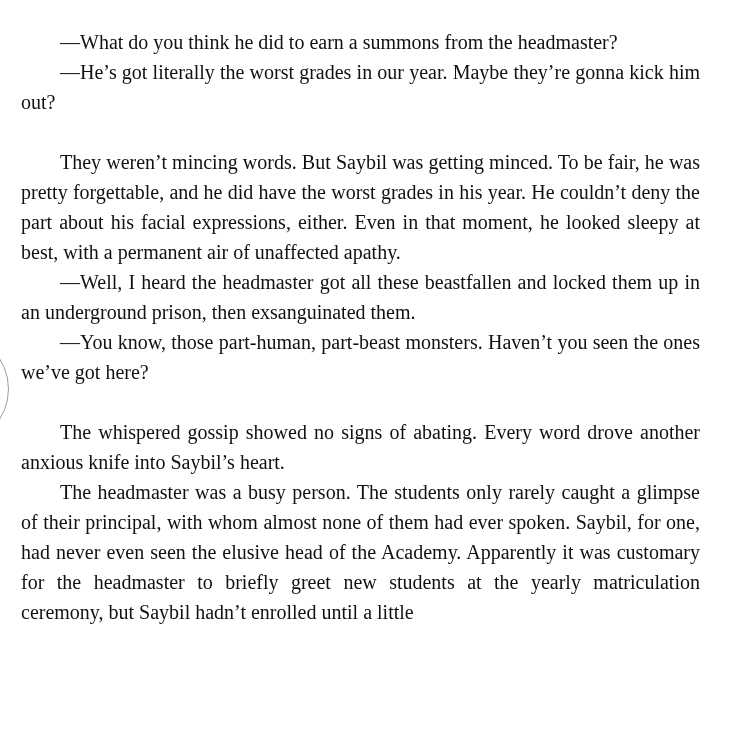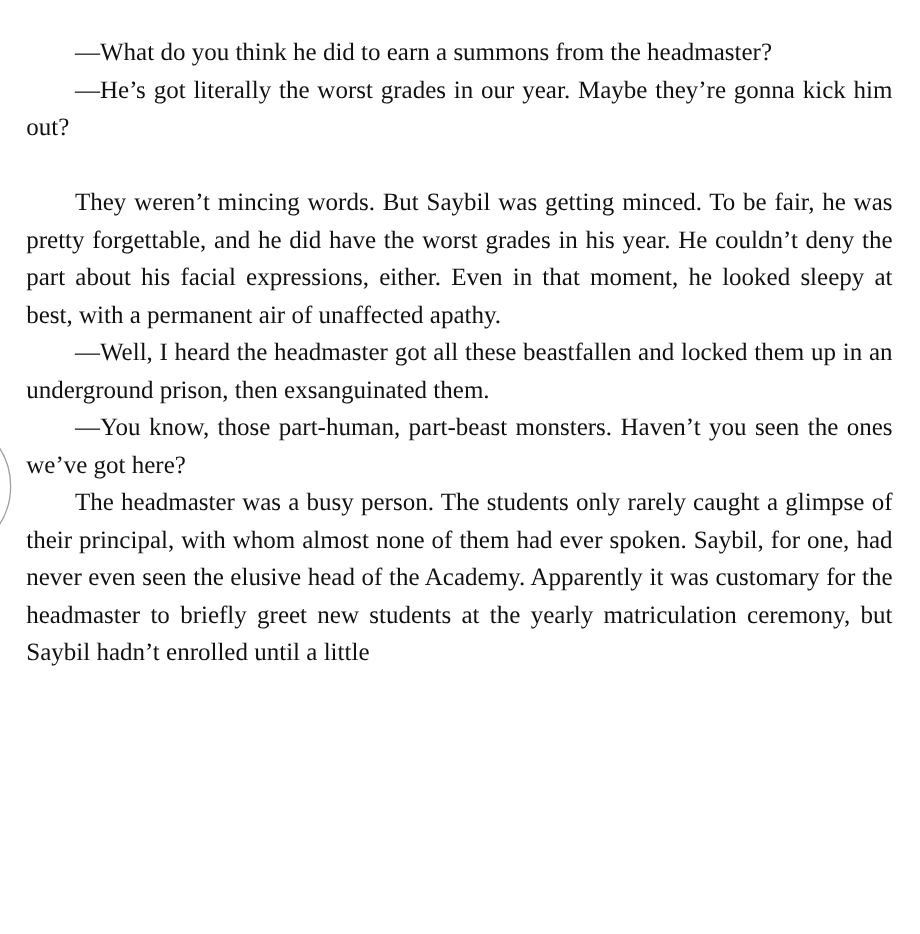--- a/index.html
+++ b/index.html
@@ -13,21 +13,21 @@
     overflow: hidden;
     position: relative;
   }
   .page {
     position: absolute;
     top: 0;
     left: 0;
     width: 736px;
     height: 747px;
     box-sizing: border-box;
-    padding: 27px 22px 0 21px;
+    padding: 27px 36px 0 21px;
     font-family: "Liberation Serif", "DejaVu Serif", serif;
     font-size: 20px;
     line-height: 30px;
     color: #111111;
     text-align: justify;
   }
   .para {
     margin: 0;
     text-indent: 39px;
   }
@@ -59,18 +59,19 @@
   <p class="para"><span>—He’s got literally the worst grades in our year. Maybe they’re gonna kick him out?</span></p>
 
   <p class="para gap"><span>They weren’t mincing words. But Saybil was getting minced. To be fair, he </span><span class="em">was</span><span> pretty forgettable, and he did have the worst grades in his year. He couldn’t deny the part about his facial expressions, either. Even in that moment, he looked sleepy at best, with a permanent air of unaffected apathy.</span></p>
 
 
   <p class="para"><span>—Well, I heard the headmaster got all these beastfallen and locked them up in an underground prison, then exsanguinated them.</span></p>
 
 
   <p class="para"><span>—You know, those part-human, part-beast monsters. Haven’t you seen the ones we’ve got here?</span></p>
 
+  <p class="para gap"><span>The whispered gossip showed no signs of abating. Every word drove another anxious knife into Saybil’s heart.</span></p>
 
   <p class="para"><span>The headmaster was a busy person. The students only rarely caught a glimpse of their principal, with whom almost none of them had ever spoken. Saybil, for one, had never even seen the elusive head of the Academy. Apparently it was customary for the headmaster to briefly greet new students at the yearly matriculation ceremony, but Saybil hadn’t enrolled until a little</span></p>
 
 </div>
 
 <div class="nav-circle"></div>
 
 </body></html>

